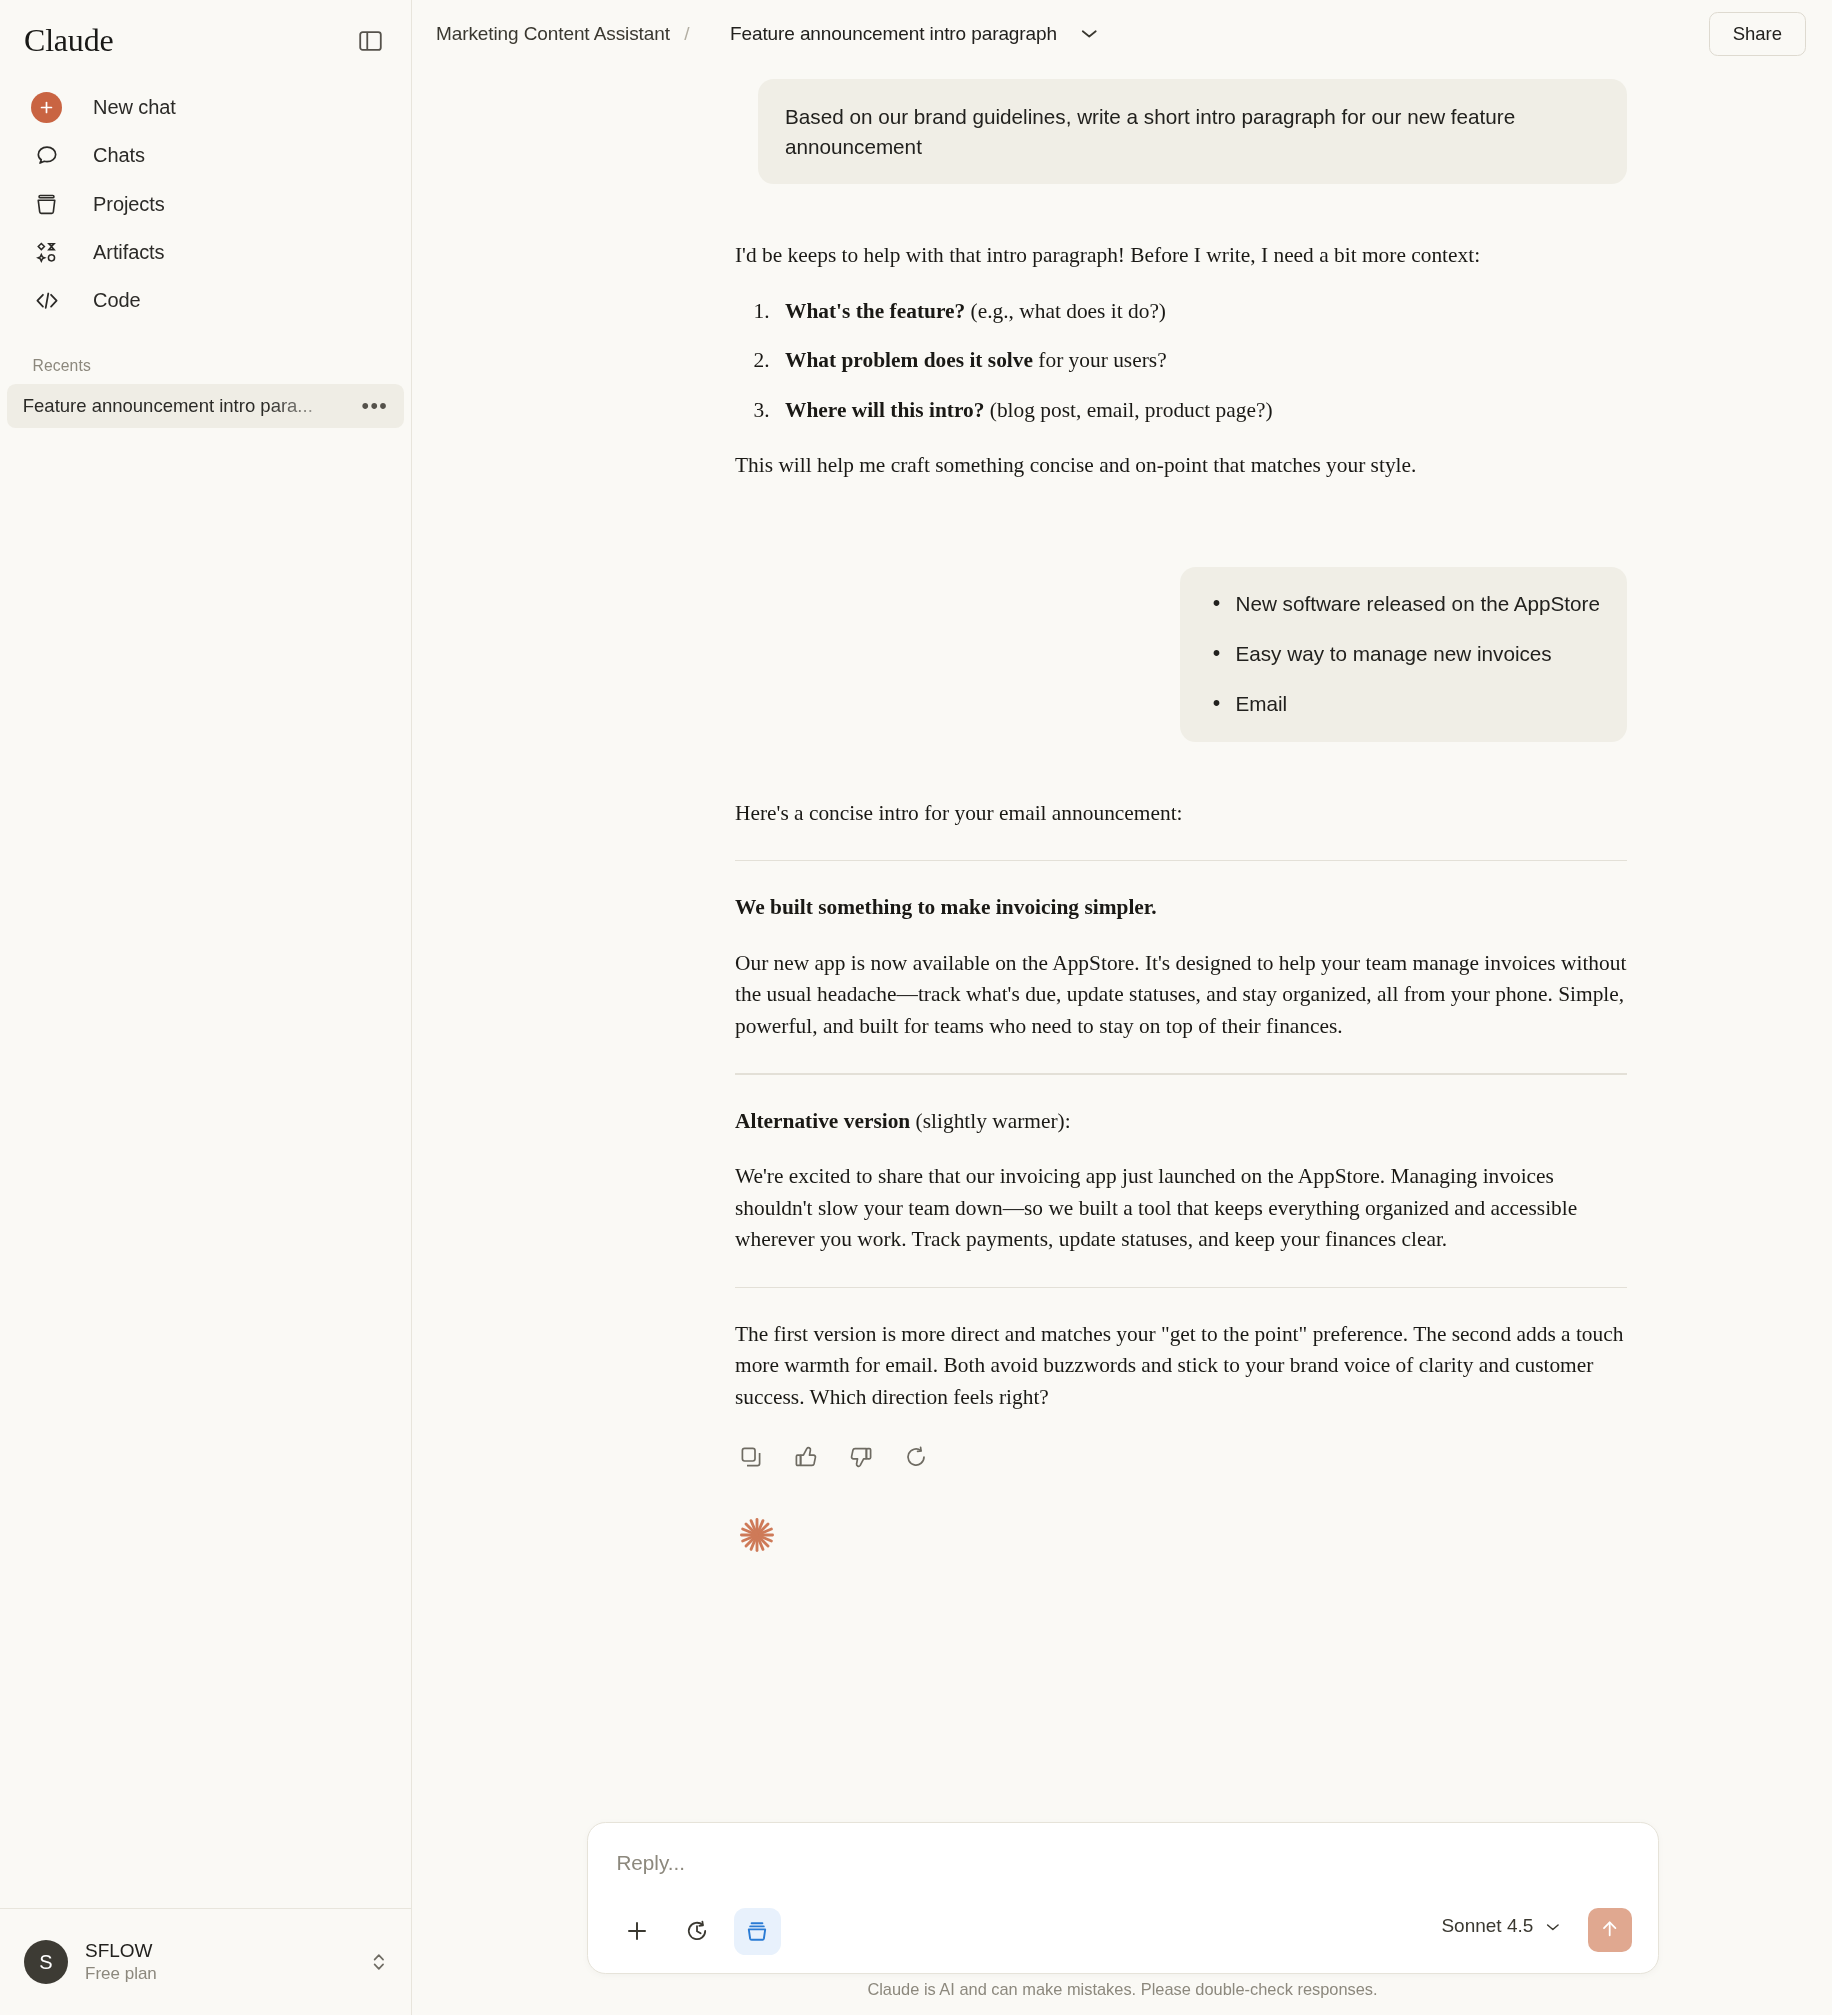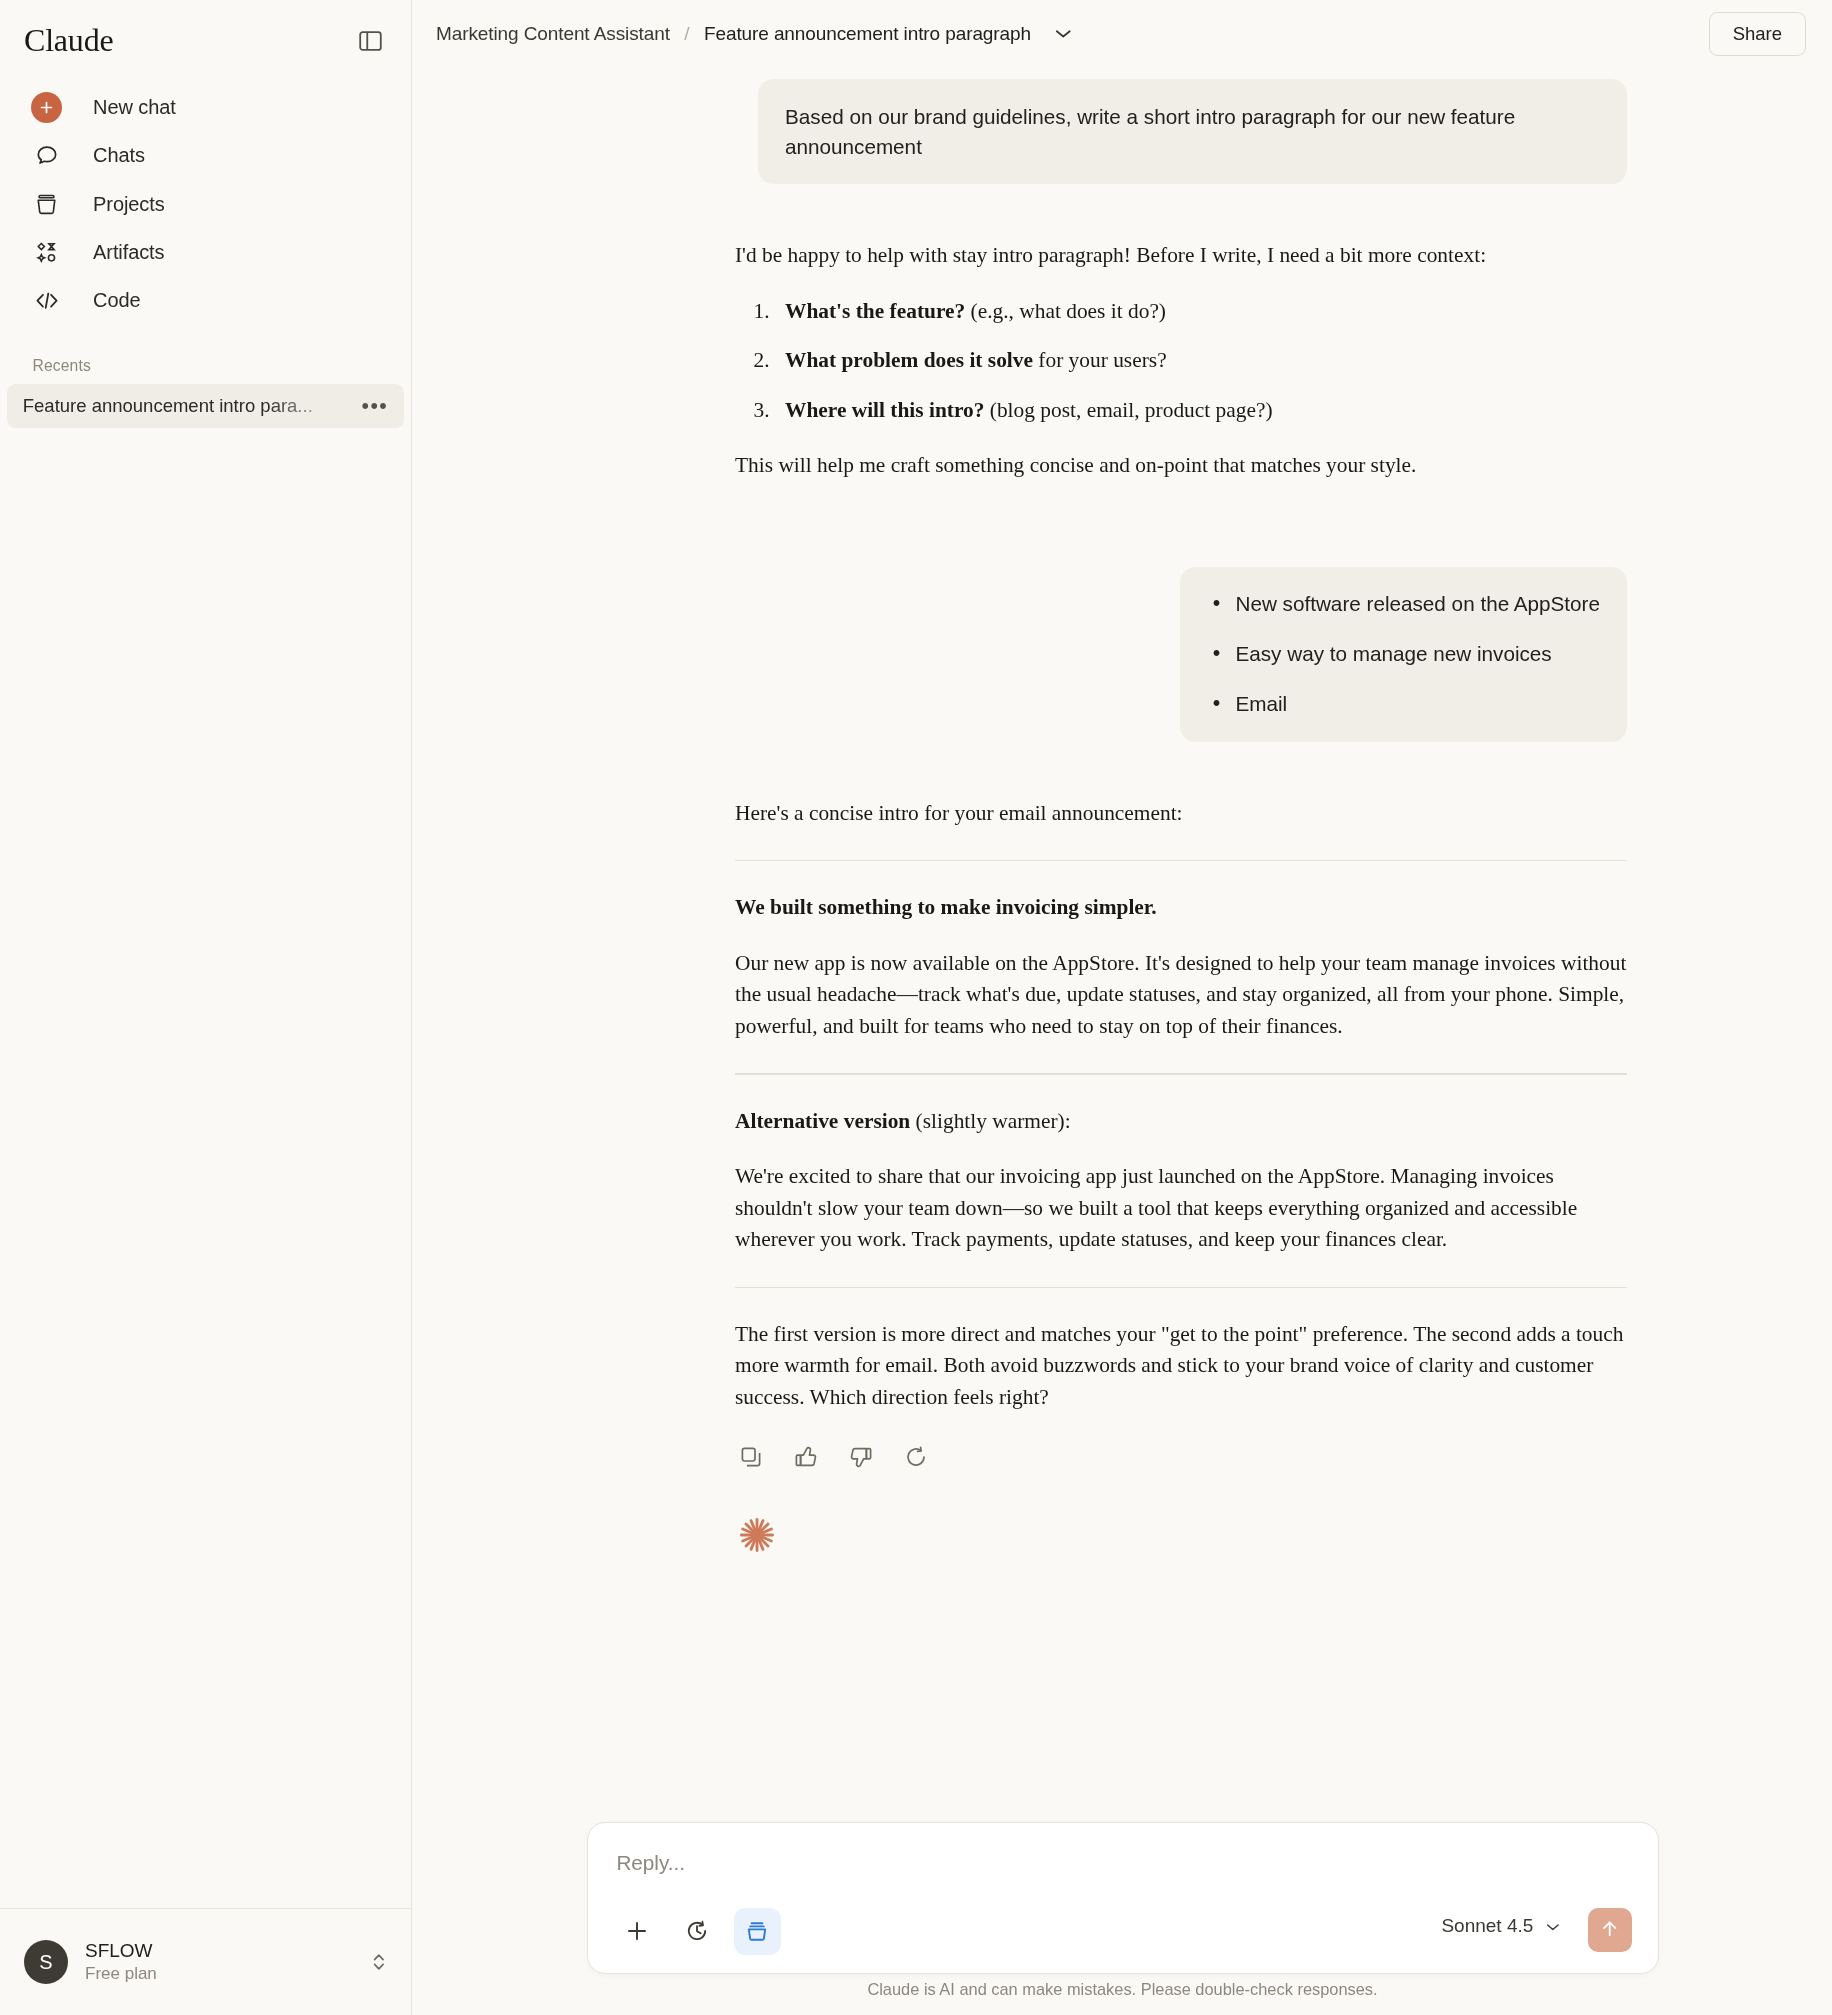--- a/index.html
+++ b/index.html
@@ -87,21 +87,21 @@
   .main {
     flex: 1; height: 2015px; position: relative;
     display: flex; flex-direction: column; background: #FAF9F5;
   }
   .topbar {
     height: 68px; display: flex; align-items: center;
     padding: 0 27px 0 24px; gap: 13px; flex: 0 0 68px;
   }
   .crumb { font-size: 19px; color: #3A3830; letter-spacing: -0.1px; cursor: pointer; }
   .crumb-sep { font-size: 19px; color: #B3AFA3; padding: 0 1.4px; }
-  .crumb-cur { font-size: 19px; color: #22211E; letter-spacing: -0.1px; cursor: pointer; }
+  .crumb-cur { font-size: 19px; color: #22211E; letter-spacing: -0.1px; cursor: pointer; margin-left: 26px; }
   .crumb-chev { margin-left: 10px; display: flex; align-items: center; cursor: pointer; }
   .topbar-spacer { flex: 1; }
   .share-btn {
     border: 1.4px solid #DEDAD0; border-radius: 8.6px;
     height: 44px; padding: 0 23px;
     display: flex; align-items: center; justify-content: center;
     font-size: 18.5px; color: #22211E; cursor: pointer; background: transparent;
   }
 
   .thread {
@@ -304,21 +304,21 @@
     <div class="thread">
       <div class="thread-inner">
 
         <div class="user-row">
           <div class="user-bubble">Based on our brand guidelines, write a short intro paragraph for our new feature announcement</div>
         </div>
 
         <div class="gap-78"></div>
 
         <div class="asst">
-          <p>I'd be happy to help with stay intro paragraph! Before I write, I need a bit more context:</p>
+          <p>I'd be keeps to help with that intro paragraph! Before I write, I need a bit more context:</p>
           <ol>
             <li>
               <b>What's the feature?</b><span> (e.g., what does it do?)</span>
             </li>
             <li>
               <b>What problem does it solve</b><span> for your users?</span>
             </li>
             <li>
               <b>Where will this intro?</b><span> (blog post, email, product page?)</span>
             </li>

